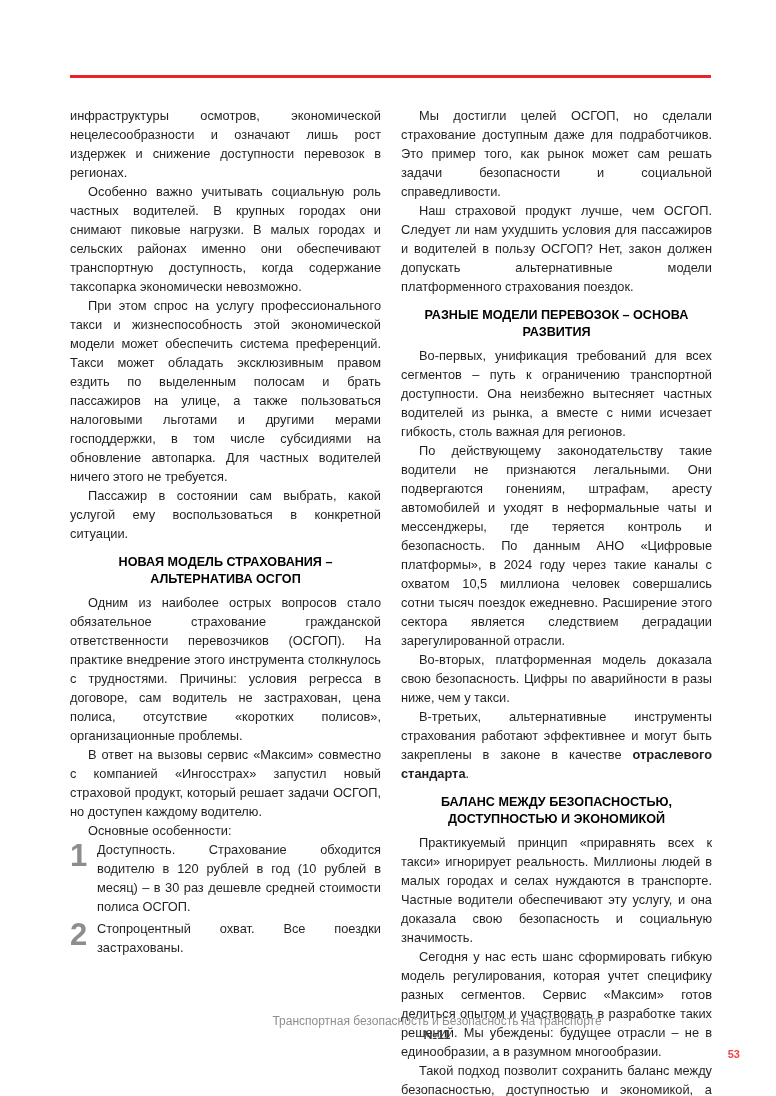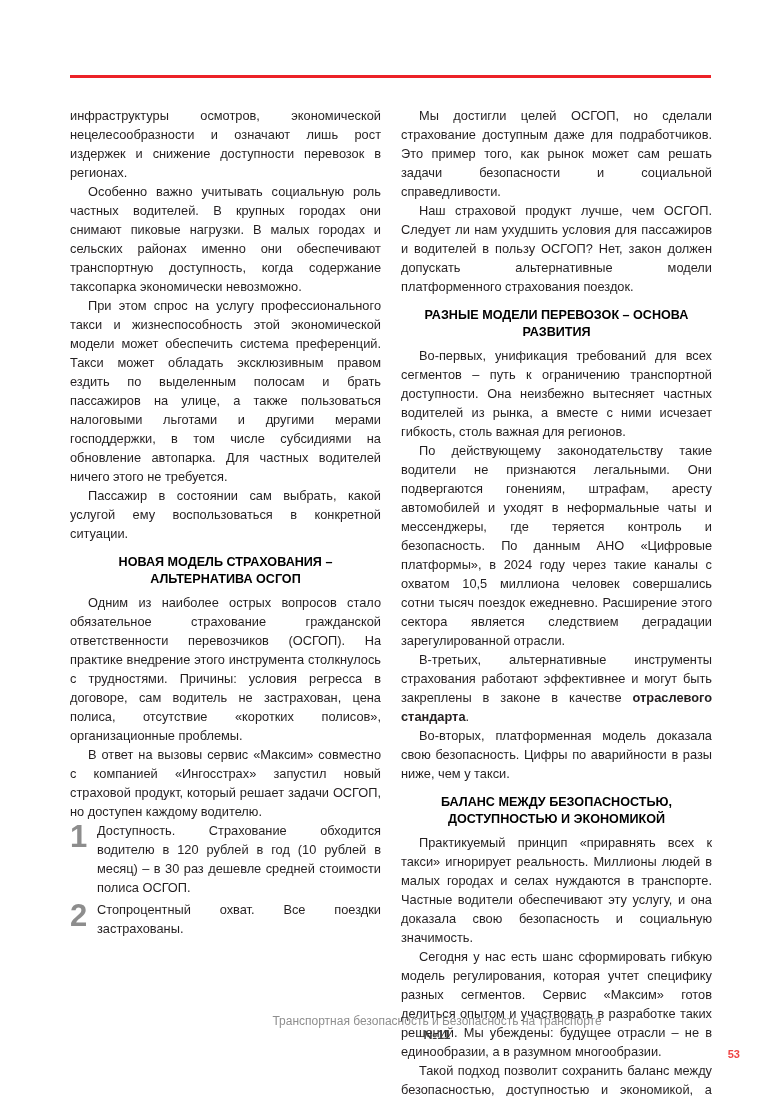--- a/index.html
+++ b/index.html
@@ -109,33 +109,34 @@
 
   <div class="columns">
     <div class="column" id="col-left">
         <p class="no-indent">инфраструктуры осмотров, экономической нецелесообразности и означают лишь рост издержек и снижение доступности перевозок в регионах.</p>
         <p>Особенно важно учитывать социальную роль частных водителей. В крупных городах они снимают пиковые нагрузки. В малых городах и сельских районах именно они обеспечивают транспортную доступность, когда содержание таксопарка экономически невозможно.</p>
         <p>При этом спрос на услугу профессионального такси и жизнеспособность этой экономической модели может обеспечить система преференций. Такси может обладать эксклюзивным правом ездить по выделенным полосам и брать пассажиров на улице, а также пользоваться налоговыми льготами и другими мерами господдержки, в том числе субсидиями на обновление автопарка. Для частных водителей ничего этого не требуется.</p>
         <p>Пассажир в состоянии сам выбрать, какой услугой ему воспользоваться в конкретной ситуации.</p>
         <h2>НОВАЯ МОДЕЛЬ СТРАХОВАНИЯ – АЛЬТЕРНАТИВА ОСГОП</h2>
         <p>Одним из наиболее острых вопросов стало обязательное страхование гражданской ответственности перевозчиков (ОСГОП). На практике внедрение этого инструмента столкнулось с трудностями. Причины: условия регресса в договоре, сам водитель не застрахован, цена полиса, отсутствие «коротких полисов», организационные проблемы.</p>
         <p>В ответ на вызовы сервис «Максим» совместно с компанией «Ингосстрах» запустил новый страховой продукт, который решает задачи ОСГОП, но доступен каждому водителю.</p>
+        <p>Основные особенности:</p>
         <div class="feature-list">
           <div class="feature-item"><span class="feature-num">1</span><span>Доступность. Страхование обходится водителю в 120 рублей в год (10 рублей в месяц) – в 30 раз дешевле средней стоимости полиса ОСГОП.</span></div>
           <div class="feature-item"><span class="feature-num">2</span><span>Стопроцентный охват. Все поездки застрахованы.</span></div>
         </div>
       </div>
     <div class="column" id="col-right">
         <p>Мы достигли целей ОСГОП, но сделали страхование доступным даже для подработчиков. Это пример того, как рынок может сам решать задачи безопасности и социальной справедливости.</p>
         <p>Наш страховой продукт лучше, чем ОСГОП. Следует ли нам ухудшить условия для пассажиров и водителей в пользу ОСГОП? Нет, закон должен допускать альтернативные модели платформенного страхования поездок.</p>
         <h2>РАЗНЫЕ МОДЕЛИ ПЕРЕВОЗОК – ОСНОВА РАЗВИТИЯ</h2>
         <p>Во-первых, унификация требований для всех сегментов – путь к ограничению транспортной доступности. Она неизбежно вытесняет частных водителей из рынка, а вместе с ними исчезает гибкость, столь важная для регионов.</p>
         <p>По действующему законодательству такие водители не признаются легальными. Они подвергаются гонениям, штрафам, аресту автомобилей и уходят в неформальные чаты и мессенджеры, где теряется контроль и безопасность. По данным АНО «Цифровые платформы», в 2024 году через такие каналы с охватом 10,5 миллиона человек совершались сотни тысяч поездок ежедневно. Расширение этого сектора является следствием деградации зарегулированной отрасли.</p>
+        <p>Во-вторых, платформенная модель доказала свою безопасность. Цифры по аварийности в разы ниже, чем у такси.</p>
         <p><span>В-третьих, альтернативные инструменты страхования работают эффективнее и могут быть закреплены в законе в качестве </span><b>отраслевого стандарта</b><span>.</span></p>
-        <p>Во-вторых, платформенная модель доказала свою безопасность. Цифры по аварийности в разы ниже, чем у такси.</p>
         <h2>БАЛАНС МЕЖДУ БЕЗОПАСНОСТЬЮ, ДОСТУПНОСТЬЮ И ЭКОНОМИКОЙ</h2>
         <p>Практикуемый принцип «приравнять всех к такси» игнорирует реальность. Миллионы людей в малых городах и селах нуждаются в транспорте. Частные водители обеспечивают эту услугу, и она доказала свою безопасность и социальную значимость.</p>
         <p>Сегодня у нас есть шанс сформировать гибкую модель регулирования, которая учтет специфику разных сегментов. Сервис «Максим» готов делиться опытом и участвовать в разработке таких решений. Мы убеждены: будущее отрасли – не в единообразии, а в разумном многообразии.</p>
         <p>Такой подход позволит сохранить баланс между безопасностью, доступностью и экономикой, а также задействовать ресурсы платформ и граждан без чрезмерной нагрузки на бюджет и инфраструктуру.</p>
       </div>
   </div>
 
   <div class="footer">
     <span>Транспортная безопасность и Безопасность на транспорте</span>
     <span class="issue">№11</span>

